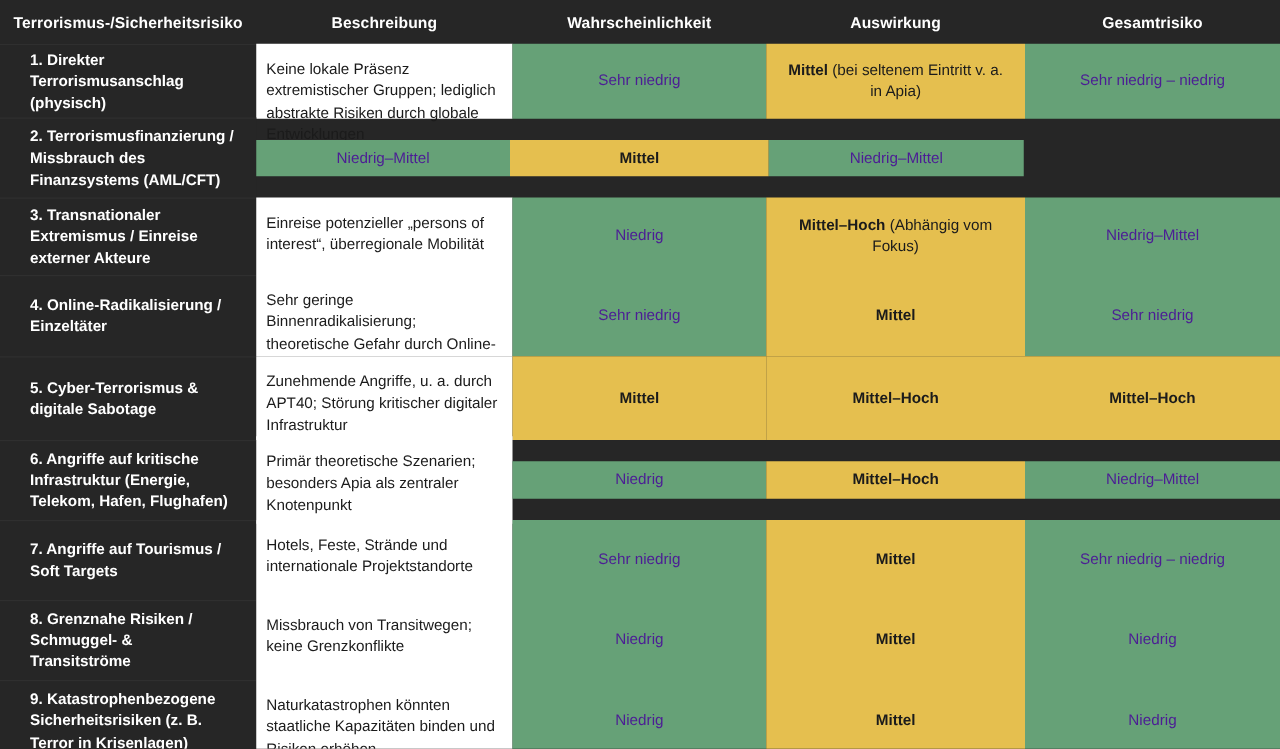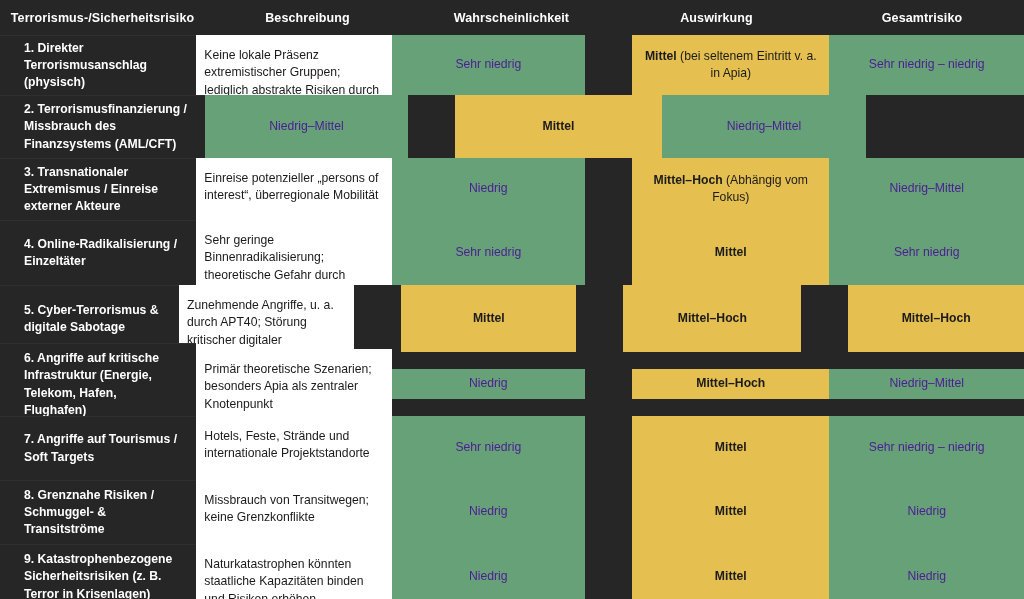--- a/index.html
+++ b/index.html
@@ -92,21 +92,20 @@
   }
   .lvl-green {
     background: #66a177;
     color: #4c1d95;
     font-weight: normal;
   }
   .lvl-yellow {
     background: #e5bf4f;
     color: #1b1b1b;
     font-weight: bold;
-    margin-left: 47px;
   }
   .lvl-green .note, .lvl-yellow .note { font-weight: normal; }
   .lvl-yellow .strong { font-weight: bold; }
 
   .rate-inner { display: block; }
 </style>
 </head>
 <body>
 
 <div id="risk-table">
@@ -122,21 +121,21 @@
   <div class="tbody" id="tbody">
       <div class="row" style="height: 60px;">
         <div class="cell c-risk">1. Direkter Terrorismusanschlag (physisch)</div>
         <div class="cell c-desc">Keine lokale Präsenz extremistischer Gruppen; lediglich abstrakte Risiken durch globale Entwicklungen</div>
         <div class="cell c-rate c-prob lvl-green">Sehr niedrig</div>
         <div class="cell c-rate c-impact lvl-yellow">
           <span class="rate-inner"><span class="strong">Mittel</span><span class="note"> (bei seltenem Eintritt v. a. in Apia)</span></span>
         </div>
         <div class="cell c-rate c-overall lvl-green">Sehr niedrig – niedrig</div>
       </div>
-      <div class="row" style="height: 63px;">
+      <div class="row" style="height: 63px; align-items: center;">
         <div class="cell c-risk">2. Terrorismusfinanzierung / Missbrauch des Finanzsystems (AML/CFT)</div>
         <div class="cell c-rate c-prob lvl-green">Niedrig–Mittel</div>
         <div class="cell c-rate c-impact lvl-yellow">
           <span class="rate-inner"><span class="strong">Mittel</span></span>
         </div>
         <div class="cell c-rate c-overall lvl-green">Niedrig–Mittel</div>
       </div>
       <div class="row" style="height: 62px;">
         <div class="cell c-risk">3. Transnationaler Extremismus / Einreise externer Akteure</div>
         <div class="cell c-desc">Einreise potenzieller „persons of interest“, überregionale Mobilität</div>

